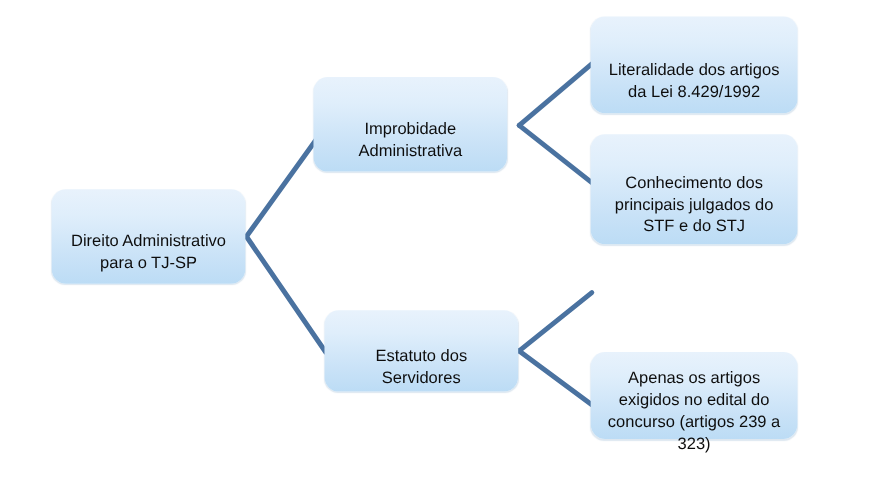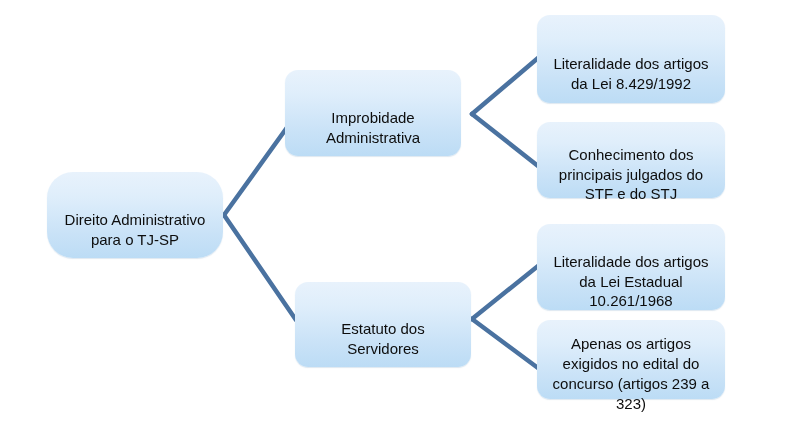--- a/index.html
+++ b/index.html
@@ -37,25 +37,25 @@
     color: #0d0d0d;
     line-height: 1.32;
     padding: 4px 10px;
     box-shadow: 0 1px 1px rgba(120,160,195,0.25);
   }
   .node span {
     display: block;
     width: 100%;
     margin-top: 29px;
   }
-  .n-root   { left: 47px;  top: 172px; width: 176px; height: 86px;  font-size: 15px; border-radius: 26px; }
+  .n-root   { left: 47px;  top: 172px; width: 176px; height: 86px;  font-size: 15px; }
   .n-l1a    { left: 285px; top: 70px;  width: 176px; height: 86px;  font-size: 15px; }
-  .n-l1b    { left: 295px; top: 282px; width: 176px; height: 85px;  font-size: 15px; }
+  .n-l1b    { left: 295px; top: 282px; width: 176px; height: 74px;  font-size: 15px; }
   .n-l2a    { left: 537px; top: 15px;  width: 188px; height: 88px;  font-size: 15px; }
-  .n-l2b    { left: 537px; top: 122px; width: 188px; height: 76px;  font-size: 15px; }
+  .n-l2b    { left: 537px; top: 122px; width: 188px; height: 100px;  font-size: 15px; }
   .n-l2c    { left: 537px; top: 224px; width: 188px; height: 86px;  font-size: 15px; }
   .n-l2d    { left: 537px; top: 320px; width: 188px; height: 79px;  font-size: 15px; }
 </style>
 </head>
 <body>
 
 <div id="canvas">
 
   <svg class="connectors" viewBox="0 0 796 436" width="796" height="436">
     <g stroke="#4a72a0" stroke-width="4.5" fill="none" stroke-linecap="round">
@@ -81,21 +81,18 @@
   </div>
 
   <div class="node n-l2a">
     <span>Literalidade dos artigos da Lei 8.429/1992</span>
   </div>
 
   <div class="node n-l2b">
     <span>Conhecimento dos principais julgados do STF e do STJ</span>
   </div>
 
-  <div class="node n-l2c">
-    <span>Literalidade dos artigos da Lei Estadual 10.261/1968</span>
-  </div>
 
   <div class="node n-l2d">
     <span>Apenas os artigos exigidos no edital do concurso (artigos 239 a 323)</span>
   </div>
 
 </div>
 
 </body></html>

